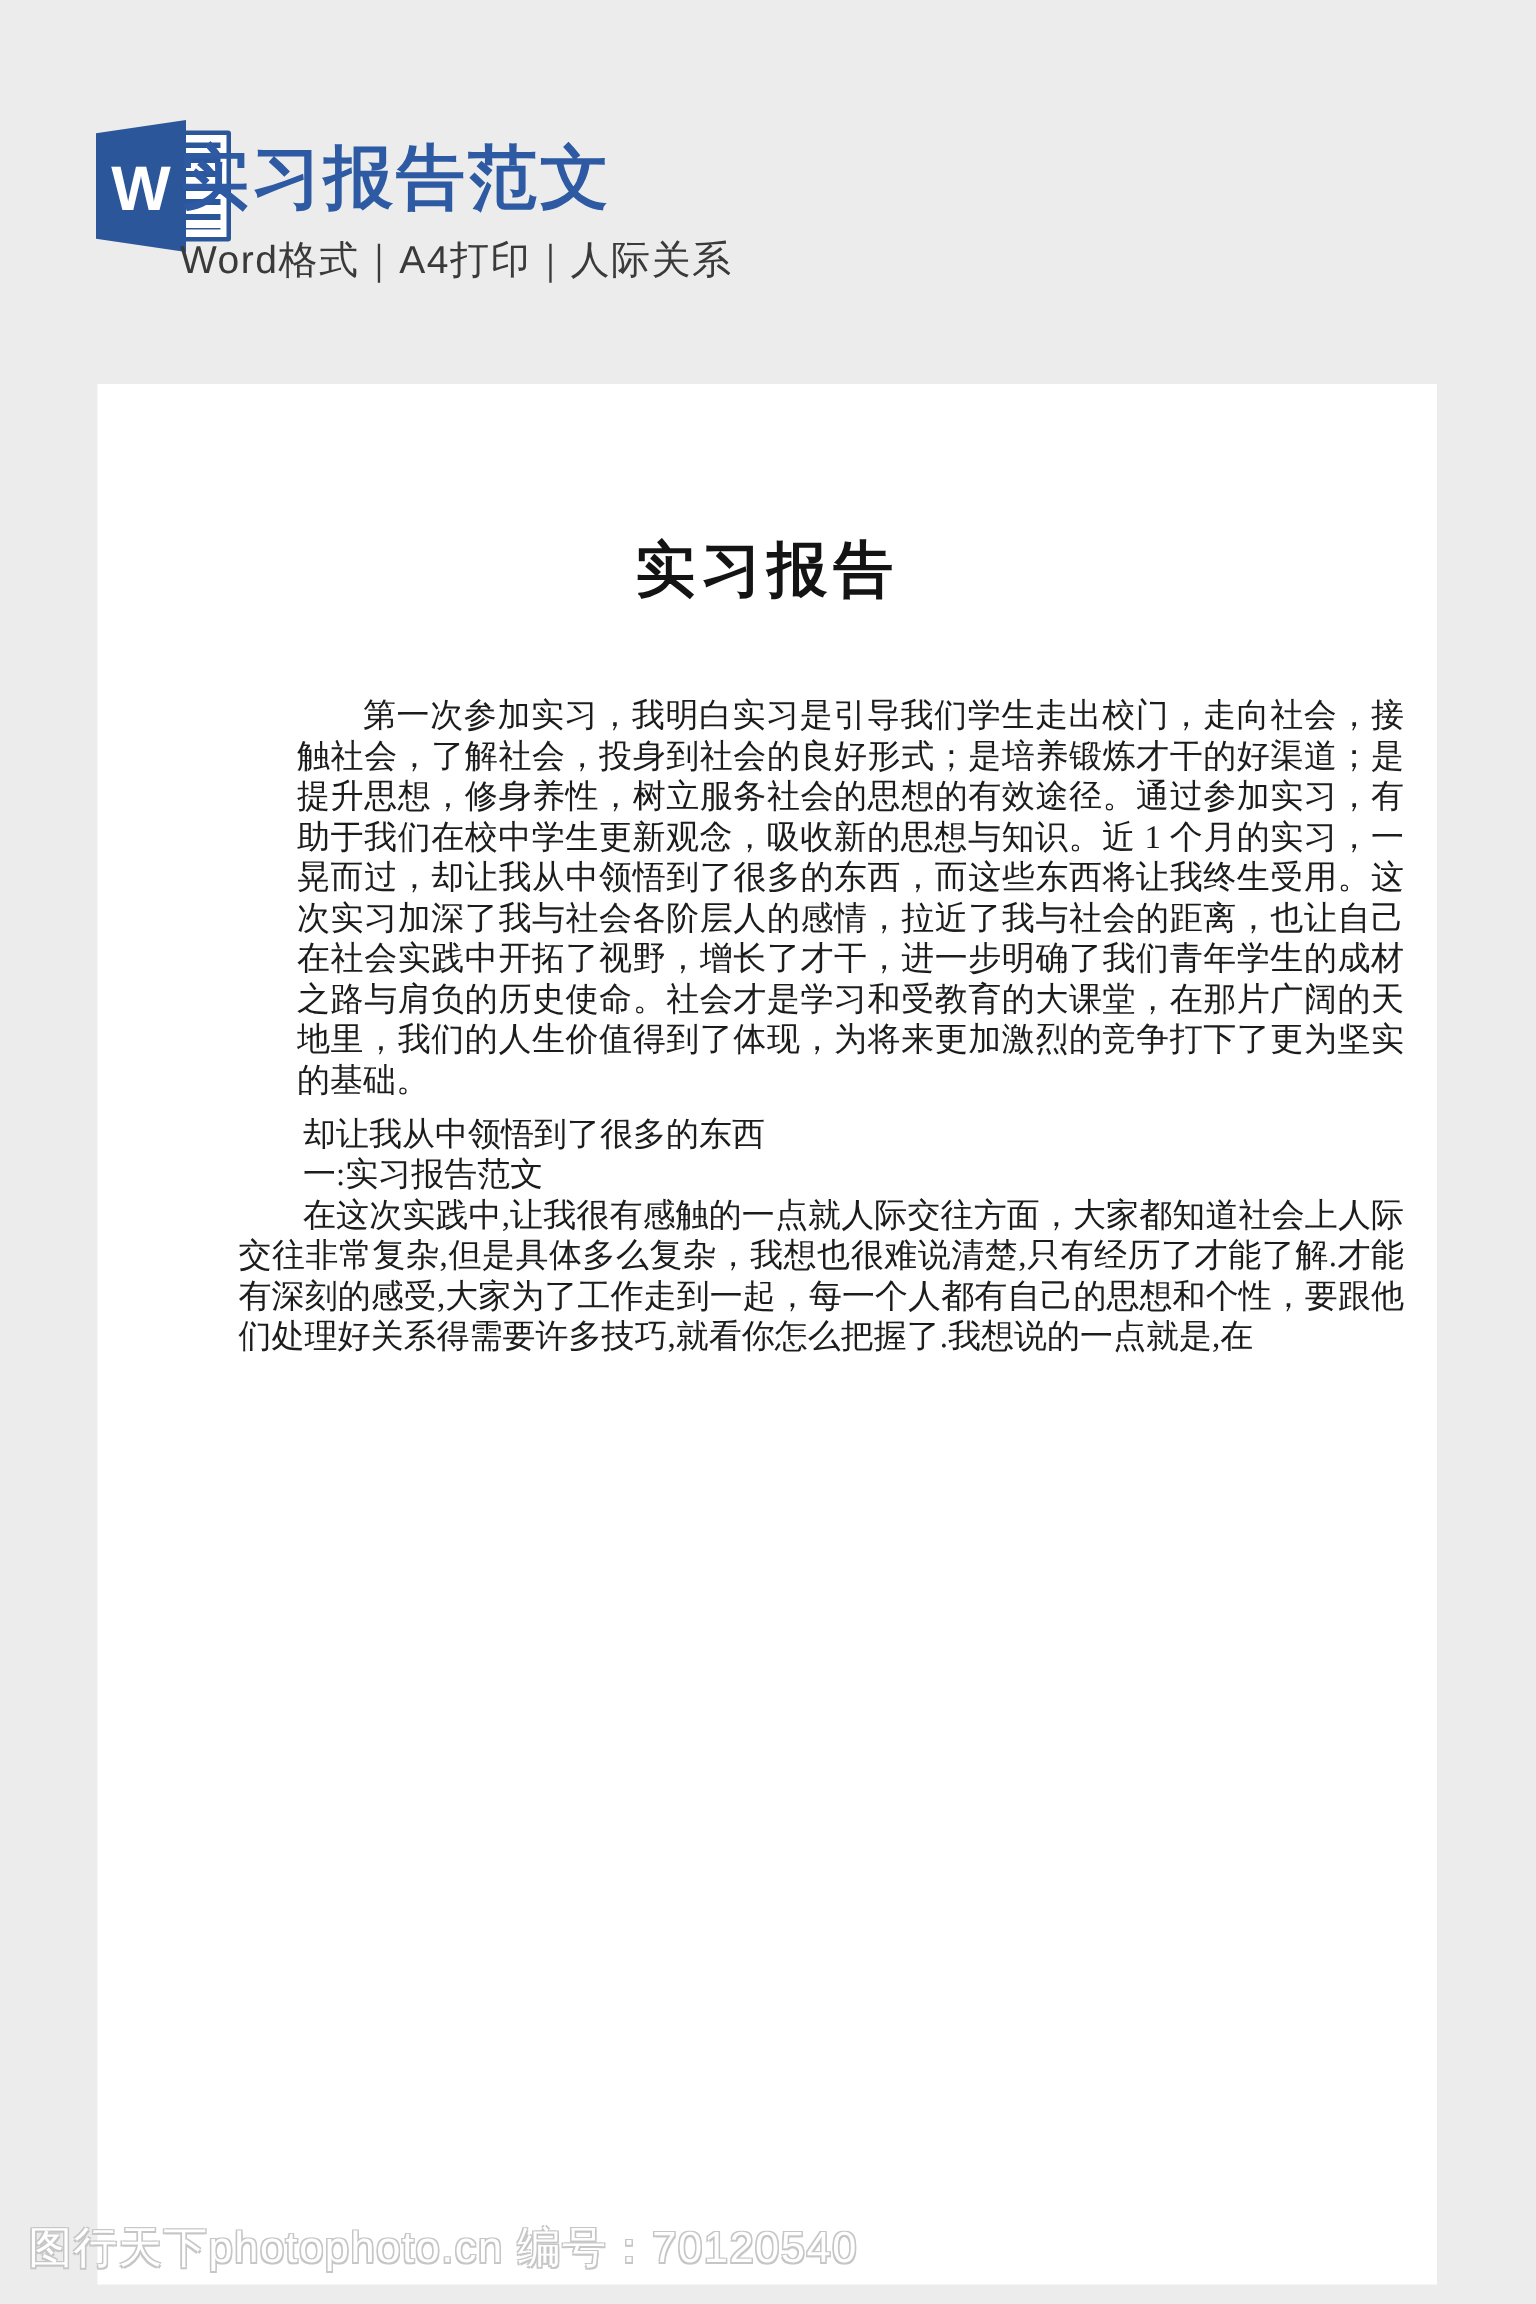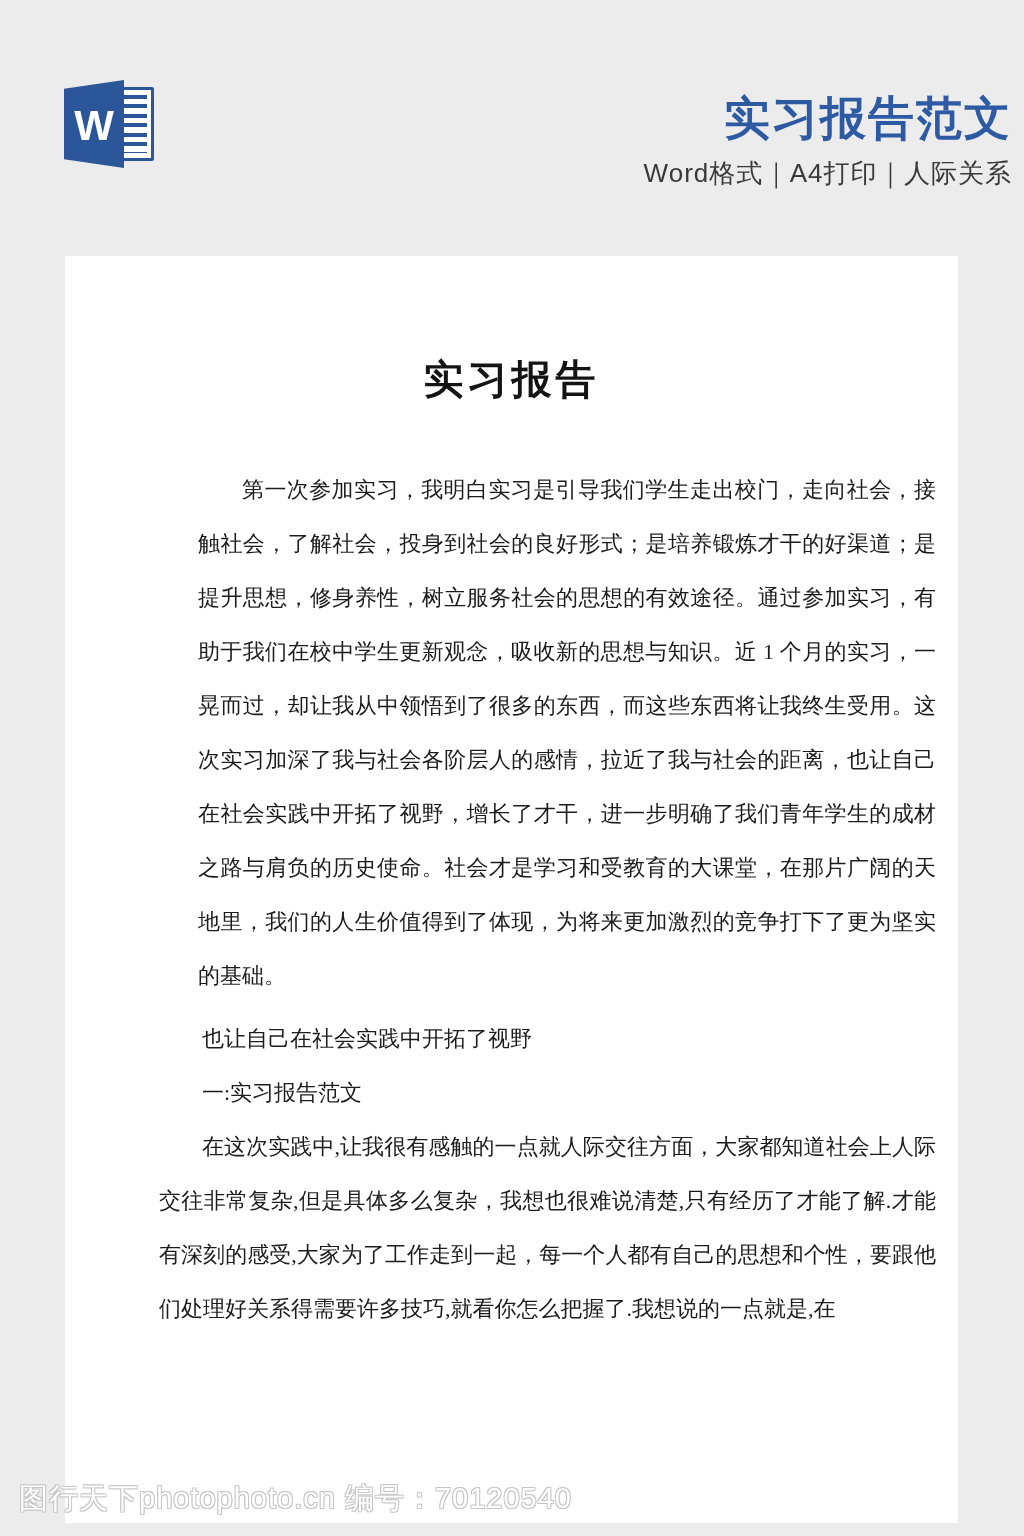--- a/index.html
+++ b/index.html
@@ -29,21 +29,21 @@
     position: absolute; left: 0; top: 0; width: 60px; height: 88px;
     background: #2b579a;
     clip-path: polygon(0 10%, 100% 0, 100% 100%, 0 90%);
     display: flex; align-items: center; justify-content: center;
   }
   .word-letter {
     color: #ffffff; font-size: 42px; font-weight: bold; line-height: 1;
     font-family: "Liberation Sans", sans-serif; transform: translateY(2px);
   }
 
-  .tpl-header-text { position: absolute; left: 120px; right: 12px; top: 92px; text-align: right; }
+  .tpl-header-text { position: absolute; left: 120px; right: 12px; top: 92px; text-align: left; }
   .tpl-title {
     margin: 0; font-size: 46px; font-weight: bold; color: #2d5aa3; letter-spacing: 2px;
     line-height: 52px;
   }
   .tpl-subtitle {
     margin: 12px 0 0 0; font-size: 26px; color: #3a3a3a; letter-spacing: 1px;
   }
 
   
   .doc-page {
@@ -52,21 +52,21 @@
   }
   .doc-title {
     margin: 0; padding-top: 98px; text-align: center;
     font-family: "Liberation Serif", "DejaVu Serif", serif;
     font-size: 40px; font-weight: bold; color: #141414;
     letter-spacing: 4px; line-height: 52px;
   }
   .doc-body {
     margin-top: 57px; padding: 0 22px 0 94px;
     font-family: "Liberation Serif", "DejaVu Serif", serif;
-    font-size: 22px; line-height: 54px; color: #1c1c1c;
+    font-size: 22px; line-height: 27px; color: #1c1c1c;
     text-align: justify; text-justify: inter-character;
   }
   .doc-body p { margin: 0; text-indent: 43px; overflow-wrap: break-word; }
   .doc-body p.block-indent { margin-left: 39px; margin-bottom: 9px; text-indent: 44px; }
 
   
   .watermark {
     position: absolute; left: 19px; top: 1479px;
     font-size: 29px; letter-spacing: 1px; color: #ffffff;
     font-family: "Liberation Sans", "DejaVu Sans", sans-serif;
@@ -91,19 +91,19 @@
   <div class="tpl-header-text">
     <h1 class="tpl-title">实习报告范文</h1>
     <p class="tpl-subtitle">Word格式｜A4打印｜人际关系</p>
   </div>
 </div>
 
 <div class="doc-page">
   <h2 class="doc-title">实习报告</h2>
   <div class="doc-body">
     <p class="block-indent">第一次参加实习，我明白实习是引导我们学生走出校门，走向社会，接触社会，了解社会，投身到社会的良好形式；是培养锻炼才干的好渠道；是提升思想，修身养性，树立服务社会的思想的有效途径。通过参加实习，有助于我们在校中学生更新观念，吸收新的思想与知识。近 1 个月的实习，一晃而过，却让我从中领悟到了很多的东西，而这些东西将让我终生受用。这次实习加深了我与社会各阶层人的感情，拉近了我与社会的距离，也让自己在社会实践中开拓了视野，增长了才干，进一步明确了我们青年学生的成材之路与肩负的历史使命。社会才是学习和受教育的大课堂，在那片广阔的天地里，我们的人生价值得到了体现，为将来更加激烈的竞争打下了更为坚实的基础。</p>
-    <p>也让自己在社会实践中开拓了视野</p>
+    <p>却让我从中领悟到了很多的东西</p>
     <p>一:实习报告范文</p>
     <p>在这次实践中,让我很有感触的一点就人际交往方面，大家都知道社会上人际交往非常复杂,但是具体多么复杂，我想也很难说清楚,只有经历了才能了解.才能有深刻的感受,大家为了工作走到一起，每一个人都有自己的思想和个性，要跟他们处理好关系得需要许多技巧,就看你怎么把握了.我想说的一点就是,在</p>
   </div>
 </div>
 
 <div class="watermark">图行天下photophoto.cn 编号：70120540</div>
 
 </body></html>

